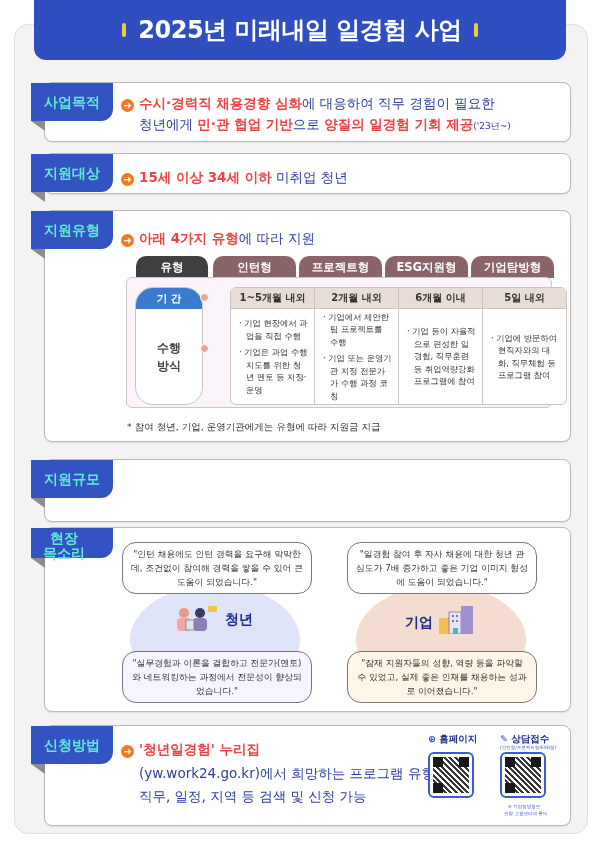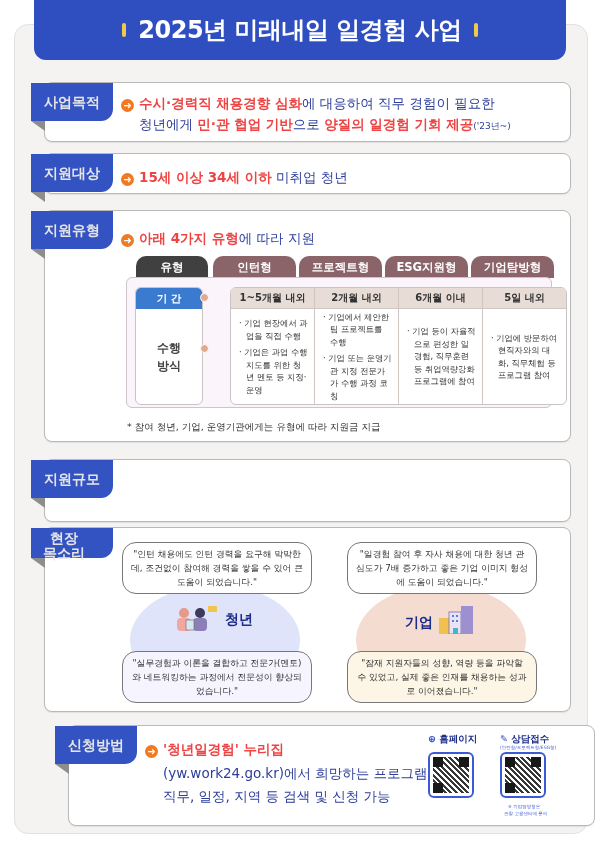--- a/index.html
+++ b/index.html
@@ -18,21 +18,21 @@
   .title-bar .pip { width: 4px; height: 14px; background: #f0c94a; border-radius: 2px; }
   .title-bar .title { color: #fff; font-weight: bold; font-size: 24px; letter-spacing: -0.5px; }
 
   .section {
     position: absolute; left: 44px; width: 527px; background: #fff;
     border: 1px solid #b9b9b9; border-radius: 8px; box-shadow: 0 1px 1px rgba(0,0,0,0.08);
   }
   .tag {
     position: absolute; left: -14px; top: 0; width: 82px; height: 38px;
     background: #3353c3; border-radius: 0 0 12px 0;
-    color: #e5e5e5; font-weight: bold; font-size: 14px;
+    color: #5eead4; font-weight: bold; font-size: 14px;
     display: flex; align-items: center; justify-content: center; text-align: center; line-height: 15px;
   }
   .tag::after {
     content: ""; position: absolute; left: 0; bottom: -10px;
     border-top: 10px solid #8d8d8d; border-left: 14px solid transparent;
   }
   .tag.tall { height: 30px; align-items: flex-start; justify-content: flex-start; padding: 3px 0 0 12px; }
 
   .arrow {
     display: inline-flex; width: 13px; height: 13px; border-radius: 50%;
@@ -51,21 +51,21 @@
     display: flex; align-items: center; justify-content: center;
   }
   .tbl-tab.head { background: #404040; width: 72px; margin-right: 2px; }
   .tbl-tab.brown { background: #8a6468; }
   .tbl-box {
     position: absolute; left: 126px; top: 277px; width: 426px; height: 131px;
     background: #fbf4fa; border: 1px solid #cfc3cd; border-radius: 6px;
   }
   .rowhead {
     position: absolute; left: 8px; top: 9px; width: 68px; height: 118px;
-    background: #fff; border: 1px solid #c9c4c4; border-radius: 6px; overflow: hidden;
+    background: #fff; border: 1px solid #c9c4c4; border-radius: 18px; overflow: hidden;
   }
   .rowhead .rh-top { height: 21px; background: #3a7bd0; color: #fff; font-weight: bold; font-size: 10.5px; display: flex; align-items: center; justify-content: center; }
   .rowhead .rh-body { height: 95px; display: flex; align-items: center; justify-content: center; text-align: center; font-weight: bold; font-size: 12px; color: #444; line-height: 18px; }
   .dot { position: absolute; width: 9px; height: 9px; border-radius: 50%; background: #e1a990; border: 1.5px solid #fff; }
   .grid {
     position: absolute; left: 82px; top: 9px; width: 337px; height: 118px;
     background: #fff; border: 1px solid #c9c4c4; border-radius: 6px; overflow: hidden; display: flex; margin-left: 21px;
   }
   .col { flex: 1; border-right: 1px solid #cfc6c2; }
   .col:last-child { border-right: none; }
@@ -214,21 +214,21 @@
     <rect x="12" y="8" width="12" height="22" fill="#e8e4f6" stroke="#7a6fb0" stroke-width="0.8"></rect>
     <rect x="24" y="2" width="12" height="28" fill="#9d8fd0"></rect>
     <rect x="15" y="11" width="2" height="2" fill="#5a7fd0"></rect>
       <rect x="19" y="11" width="2" height="2" fill="#5a7fd0"></rect>
     <rect x="15" y="16" width="2" height="2" fill="#5a7fd0"></rect>
       <rect x="19" y="16" width="2" height="2" fill="#5a7fd0"></rect>
     <rect x="16" y="24" width="5" height="6" fill="#4bb3c9"></rect>
   </svg>
 </div>
 
-<div class="section" style="top:725px;height:101px;margin-left:24px;">
+<div class="section" style="top:725px;height:101px;">
   <div class="tag">신청방법</div>
   <div class="line" style="left:76px;top:15px;">
     <span class="arrow">➜</span><b>'청년일경험' 누리집</b>
   </div>
   <div class="line" style="left:94px;top:39px;">(yw.work24.go.kr)에서 희망하는 프로그램 유형,</div>
   <div class="line" style="left:94px;top:62px;">직무, 일정, 지역 등 검색 및 신청 가능</div>
 </div>
 
 <div class="qr-title" style="left:428px;top:733px;">
   <span style="color:#2f4fc0;">⊕</span>

